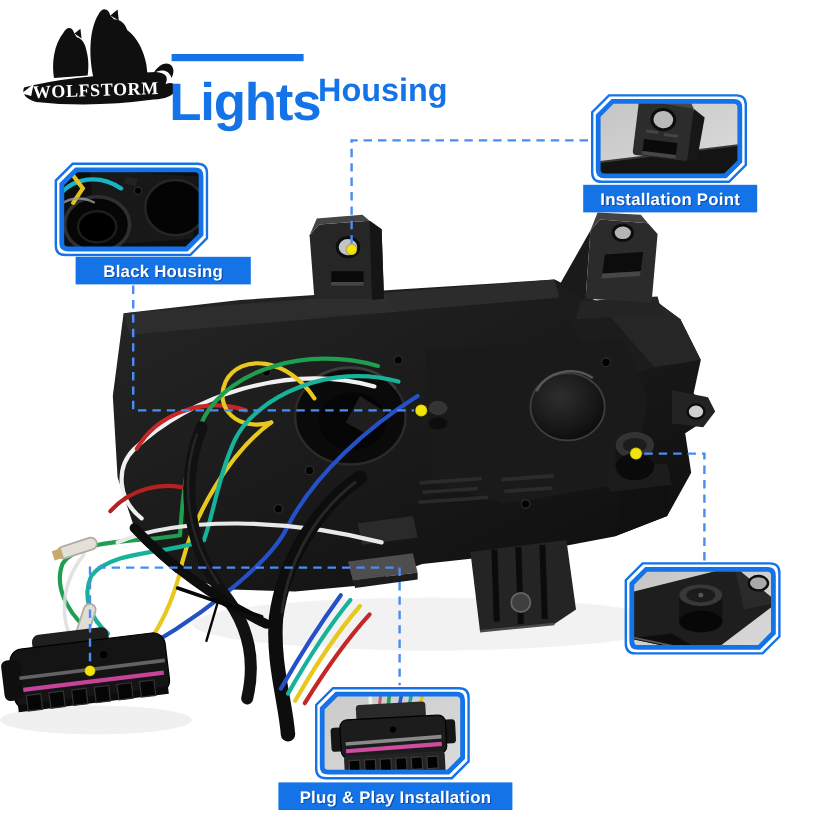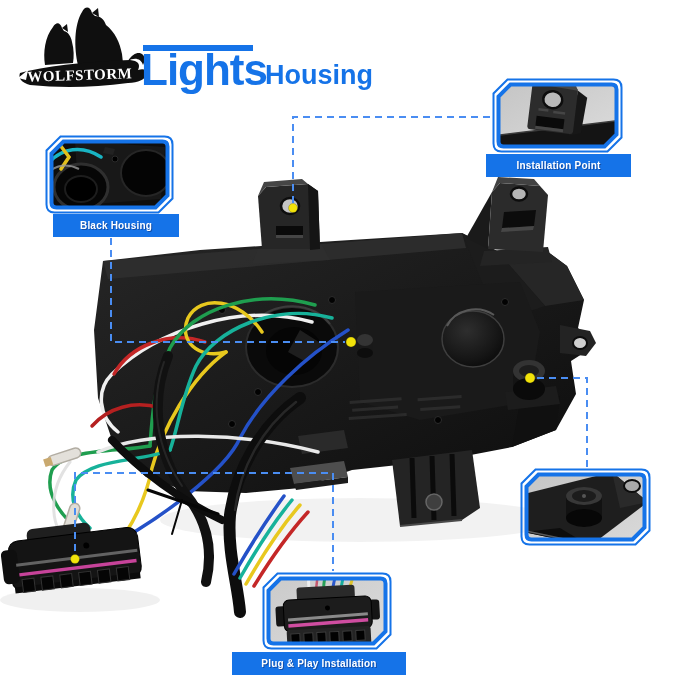--- a/index.html
+++ b/index.html
@@ -3,28 +3,28 @@
 <meta charset="utf-8">
 <style>
   html,body{margin:0;padding:0;background:#ffffff;}
   .stage{position:relative;width:700px;height:700px;background:#ffffff;overflow:hidden;
          font-family:"Liberation Sans",sans-serif;}
   svg{display:block;}
   .abs{position:absolute;}
 
   
   .title-bar{position:absolute;left:143px;top:45px;width:110px;height:6px;background:var(--accent);}
-  .title-main{position:absolute;left:141px;top:48px;font-size:44px;font-weight:bold;
+  .title-main{position:absolute;left:141px;top:64px;font-size:44px;font-weight:bold;
               color:var(--accent);letter-spacing:-1px;line-height:1;}
   .title-sub{position:absolute;left:265px;top:62px;font-size:27px;font-weight:bold;
              color:var(--accent);letter-spacing:0px;line-height:1;}
 
   
   .callout-label{position:absolute;height:23px;background:var(--accent);color:var(--label-text);
-                 font-size:10px;font-weight:bold;display:flex;align-items:center;justify-content:center;
+                 font-size:14px;font-weight:bold;display:flex;align-items:center;justify-content:center;
                  text-shadow:1px 1px 0 rgba(10,30,90,.45);letter-spacing:.2px;white-space:nowrap;}
 
   
   .dash-line{stroke:var(--dash);stroke-width:2;fill:none;stroke-dasharray:7 5;}
   .marker-dot{fill:var(--marker);stroke:rgba(60,60,0,.25);stroke-width:1;}
   .frame-stroke{stroke:var(--accent);fill:none;}
 </style>
 </head>
 <body>
 
@@ -271,21 +271,21 @@
         <path d="M2,30 C16,12 38,10 56,22" stroke="#19b4c3" stroke-width="3.5" fill="none" stroke-linecap="round"></path>
         <path d="M12,6 L24,22 L16,34" stroke="#e3c01c" stroke-width="3.5" fill="none" stroke-linecap="round"></path>
         <path d="M0,40 C10,30 22,28 34,34" stroke="#9a9a9a" stroke-width="2" fill="none" opacity="0.8"></path>
         <circle cx="70" cy="24" r="3" fill="#000" stroke="#2a2a2a" stroke-width="1"></circle>
         <path d="M60,12 L70,14 L68,20 L58,18 Z" fill="#222"></path>
       </g>
       <path class="frame-stroke" stroke-width="2" d="M15.5,1.5 H119.5 Q127.5,1.5 127.5,9.5 V63.5 L113.5,77.5 H9.5 Q1.5,77.5 1.5,69.5 V15.5 Z"></path>
       <path class="frame-stroke" stroke-width="4" d="M18.5,6.5 H117.5 Q122.5,6.5 122.5,11.5 V60.5 L110.5,72.5 H11.5 Q6.5,72.5 6.5,67.5 V18.5 Z"></path>
     </svg>
   </div>
-  <div class="callout-label" style="left:53px;top:214px;width:126px">Black Housing</div>
+  <div class="callout-label" style="left:63px;top:214px;width:146px">Black Housing</div>
 
   <div class="abs" style="left:520px;top:468px;width:131px;height:78px">
     <svg width="131" height="78" viewBox="0 0 131 78">
       <defs>
         <linearGradient id="bgC" x1="0" y1="0" x2="1" y2="1">
           <stop offset="0" stop-color="#c4c4c4"></stop>
             <stop offset="1" stop-color="#dadada"></stop>
         </linearGradient>
         <clipPath id="clipC">
             <path d="M18.5,6.5 H119.5 Q124.5,6.5 124.5,11.5 V59.5 L112.5,71.5 H11.5 Q6.5,71.5 6.5,66.5 V18.5 Z"></path>
@@ -346,15 +346,15 @@
             <rect x="80" y="60" width="9" height="10"></rect>
               <rect x="93" y="60" width="9" height="10"></rect>
           </g>
           <circle cx="66" cy="36" r="2.5" fill="#000"></circle>
         </g>
       </g>
       <path class="frame-stroke" stroke-width="2" d="M15.5,1.5 H120.5 Q128.5,1.5 128.5,9.5 V62.5 L114.5,76.5 H9.5 Q1.5,76.5 1.5,68.5 V15.5 Z"></path>
       <path class="frame-stroke" stroke-width="4" d="M18.5,6.5 H118.5 Q123.5,6.5 123.5,11.5 V59.5 L111.5,71.5 H11.5 Q6.5,71.5 6.5,66.5 V18.5 Z"></path>
     </svg>
   </div>
-  <div class="callout-label" style="left:232px;top:652px;width:174px">Plug &amp; Play Installation</div>
+  <div class="callout-label" style="left:232px;top:652px;width:195px">Plug &amp; Play Installation</div>
 
 </div>
 
 </body></html>

